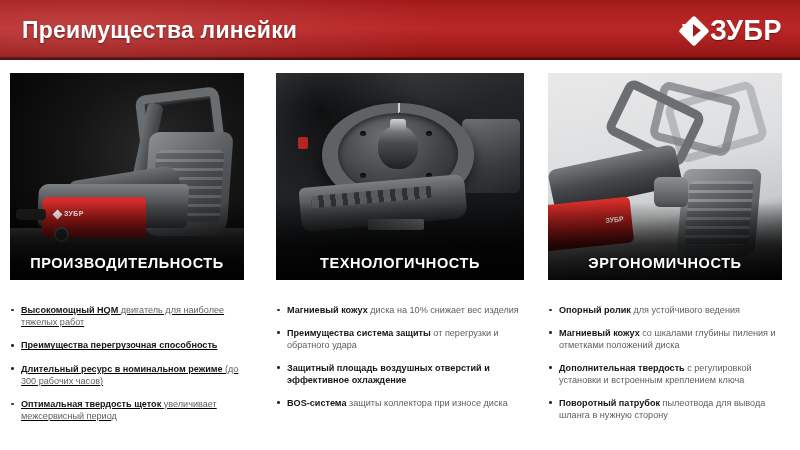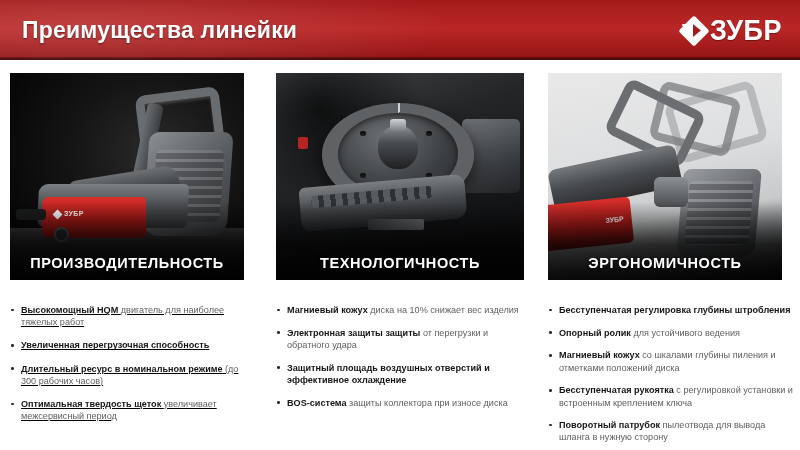--- a/index.html
+++ b/index.html
@@ -328,21 +328,21 @@
       </div>
       <div class="panel-shade"></div>
       <div class="panel-caption">ПРОИЗВОДИТЕЛЬНОСТЬ</div>
     </div>
 
     <div class="bullets">
       <div class="bullet">
         <b>Высокомощный HQM </b><span>двигатель для наиболее тяжелых работ</span>
       </div>
       <div class="bullet">
-        <b>Увеличенная перегрузочная способность</b><span></span>
+        <b>Преимущества перегрузочная способность</b><span></span>
       </div>
       <div class="bullet">
         <b>Длительный ресурс в номинальном режиме </b><span>(до 300 рабочих часов)</span>
       </div>
       <div class="bullet">
         <b>Оптимальная твердость щеток </b><span>увеличивает межсервисный период</span>
       </div>
     </div>
   </div>
 
@@ -366,21 +366,21 @@
       </div>
       <div class="panel-shade"></div>
       <div class="panel-caption">ТЕХНОЛОГИЧНОСТЬ</div>
     </div>
 
     <div class="bullets">
       <div class="bullet">
         <b>Магниевый кожух </b><span>диска на 10% снижает вес изделия</span>
       </div>
       <div class="bullet">
-        <b>Электронная защиты защиты </b><span>от перегрузки и обратного удара</span>
+        <b>Преимущества система защиты </b><span>от перегрузки и обратного удара</span>
       </div>
       <div class="bullet">
         <b>Защитный площадь воздушных отверстий и эффективное охлаждение</b><span></span>
       </div>
       <div class="bullet">
         <b>BOS-система </b><span>защиты коллектора при износе диска</span>
       </div>
     </div>
   </div>
 
@@ -395,30 +395,27 @@
         <div class="a3-body"></div>
         <div class="a3-joint"></div>
         <div class="a3-red"></div>
       </div>
       <div class="panel-shade"></div>
       <div class="panel-caption">ЭРГОНОМИЧНОСТЬ</div>
     </div>
 
     <div class="bullets">
       <div class="bullet">
-        <b>Бесступенчатая регулировка глубины штробления</b><span></span>
-      </div>
-      <div class="bullet">
         <b>Опорный ролик </b><span>для устойчивого ведения</span>
       </div>
       <div class="bullet">
         <b>Магниевый кожух </b><span>со шкалами глубины пиления и отметками положений диска</span>
       </div>
       <div class="bullet">
-        <b>Бесступенчатая рукоятка </b><span>с регулировкой установки и встроенным креплением ключа</span>
+        <b>Дополнительная твердость </b><span>с регулировкой установки и встроенным креплением ключа</span>
       </div>
       <div class="bullet">
         <b>Поворотный патрубок </b><span>пылеотвода для вывода шланга в нужную сторону</span>
       </div>
     </div>
   </div>
 
 </div>
 
 </body></html>

